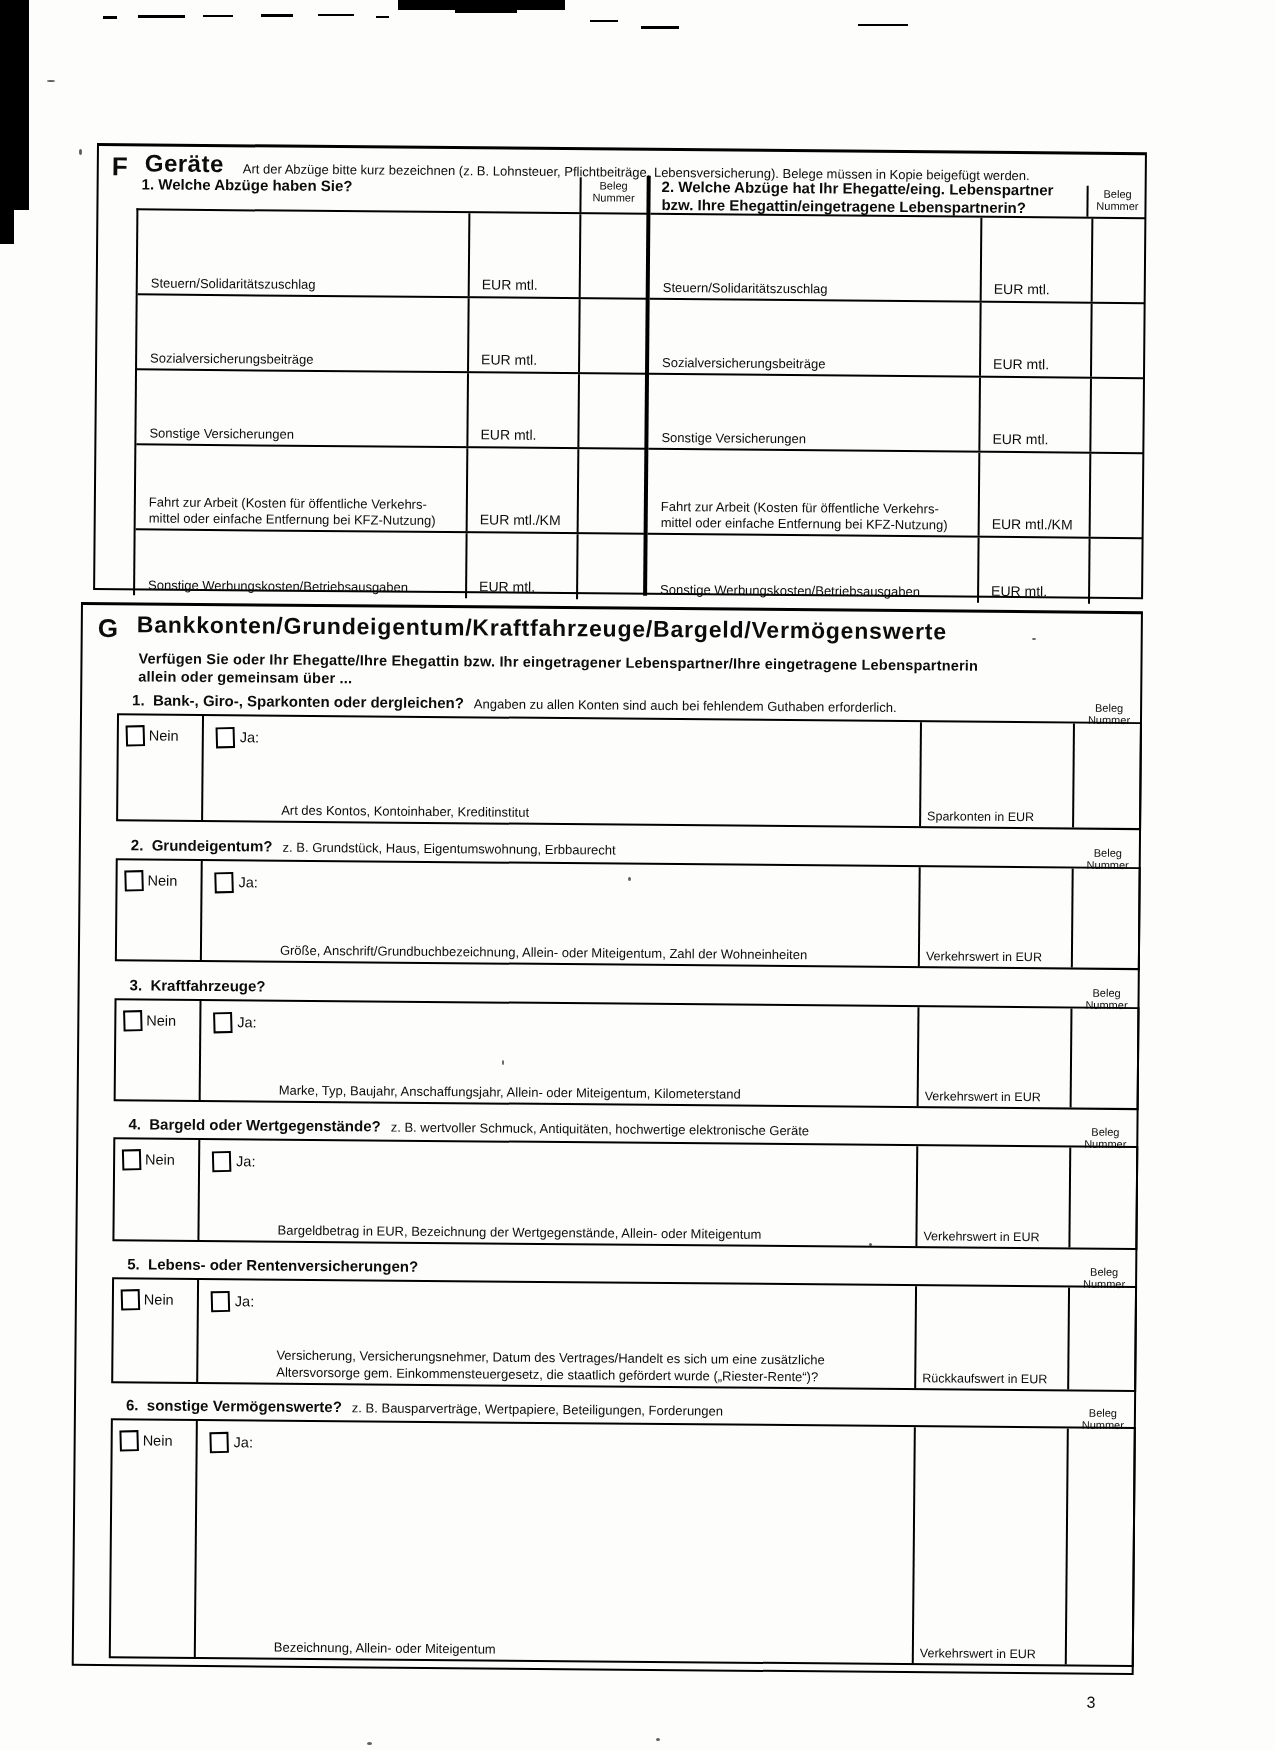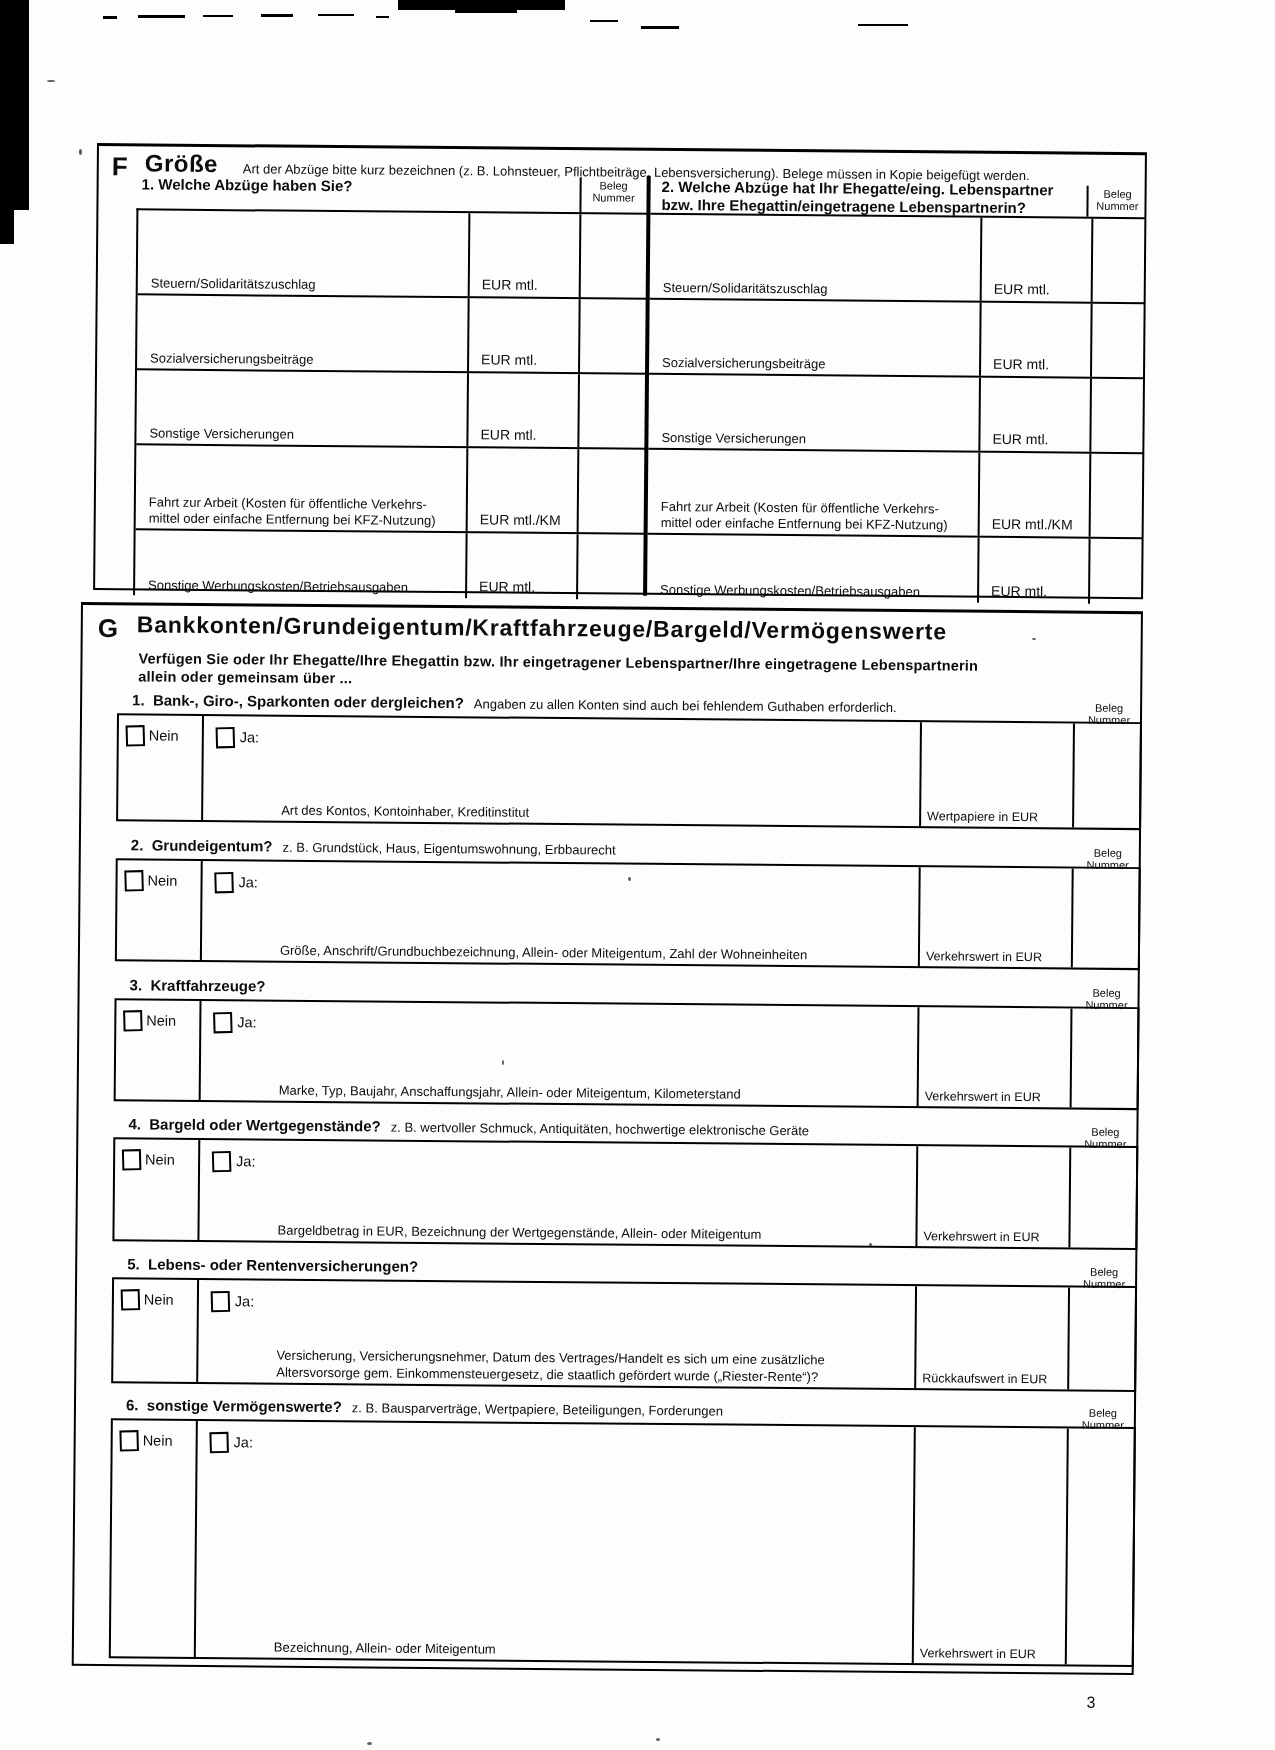--- a/index.html
+++ b/index.html
@@ -80,21 +80,21 @@
 <div class="speck" style="left:502px;top:1060px;width:2px;height:5px"></div>
 <div class="speck" style="left:1032px;top:638px;width:4px;height:2px"></div>
 <div class="speck" style="left:869px;top:1243px;width:3px;height:3px"></div>
 <div class="speck" style="left:367px;top:1742px;width:5px;height:3px"></div>
 <div class="speck" style="left:656px;top:1738px;width:4px;height:3px"></div>
 
 <div class="tilt">
 
   <div id="boxF" class="formbox">
     <div class="sec-letter">F</div>
-    <div class="f-title">Größe</div>
+    <div class="f-title">Geräte</div>
     <div class="f-subtitle">Art der Abzüge bitte kurz bezeichnen (z. B. Lohnsteuer, Pflichtbeiträge, Lebensversicherung). Belege müssen in Kopie beigefügt werden.</div>
 
     <div class="f-q1">1. Welche Abzüge haben Sie?</div>
     <div class="beleg-head f-beleg-l">
       <div>Beleg</div>
       <div>Nummer</div>
     </div>
     <div class="f-q2">
       <div>2. Welche Abzüge hat Ihr Ehegatte/eing. Lebenspartner</div>
       <div>bzw. Ihre Ehegattin/eingetragene Lebenspartnerin?</div>
@@ -258,21 +258,21 @@
           <div class="g-ja">
               <span class="cb"></span>
               <span class="cb-label">Ja:</span>
             </div>
           <div class="g-desc">
               <div>Art des Kontos, Kontoinhaber, Kreditinstitut</div>
               <div></div>
             </div>
         </div>
         <div class="g-value">
-            <div class="g-vlabel">Wertpapiere in EUR</div>
+            <div class="g-vlabel">Sparkonten in EUR</div>
           </div>
         <div class="g-belegcol"></div>
       </div>
     </div>
 
     <div class="g-item" style="top:231px">
       <div class="g-q"><b>2.&nbsp; Grundeigentum?</b><span class="g-hint">z. B. Grundstück, Haus, Eigentumswohnung, Erbbaurecht</span></div>
       <div class="g-beleg">
           <div>Beleg</div>
           <div>Nummer</div>

